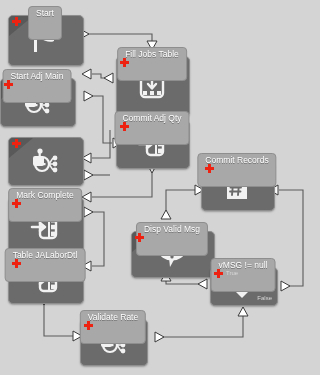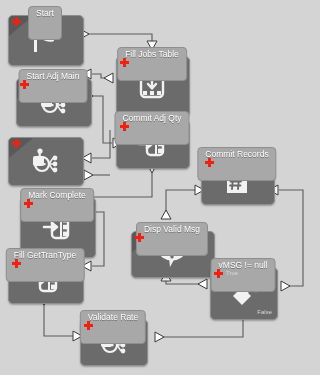--- a/index.html
+++ b/index.html
@@ -161,21 +161,21 @@
           <rect x="4" y="3" width="22" height="22" rx="4" fill="none" stroke="#f2f2f2" stroke-width="2.4"></rect>
           <path d="M15,6 L15,15 M11,12 L15,16.5 L19,12" stroke="#f2f2f2" stroke-width="2.4" fill="none" stroke-linecap="round" stroke-linejoin="round"></path>
           <rect x="6" y="19" width="4" height="4" fill="#f2f2f2"></rect>
           <rect x="13" y="19" width="4" height="4" fill="#f2f2f2"></rect>
           <rect x="20" y="19" width="4" height="4" fill="#f2f2f2"></rect>
         </svg>
     </div>
     <div class="node-title">Fill Jobs Table</div>
   </div>
 
-  <div class="node" style="left:16px;top:69px;width:74px;height:56px;">
+  <div class="node" style="left:0;top:69px;width:74px;height:56px;">
     <div class="node-body"></div>
     <div class="plus"></div>
     <div class="glyph">
       <svg width="34" height="28" viewBox="0 0 34 28">
           <circle cx="12" cy="4" r="2.6" fill="#f2f2f2"></circle>
           <rect x="10.6" y="6" width="2.2" height="4" fill="#f2f2f2"></rect>
           <rect x="5" y="9" width="11" height="10" rx="2" fill="#f2f2f2"></rect>
           <circle cx="14" cy="17" r="7" fill="none" stroke="#f2f2f2" stroke-width="2.2"></circle>
           <rect x="10.5" y="16" width="7" height="2.2" fill="#f2f2f2"></rect>
           <circle cx="27" cy="11" r="2.4" fill="#f2f2f2"></circle>
@@ -214,34 +214,34 @@
           <circle cx="14" cy="17" r="7" fill="none" stroke="#f2f2f2" stroke-width="2.2"></circle>
           <rect x="10.5" y="16" width="7" height="2.2" fill="#f2f2f2"></rect>
           <circle cx="27" cy="11" r="2.4" fill="#f2f2f2"></circle>
           <circle cx="27" cy="17" r="2.4" fill="#f2f2f2"></circle>
           <circle cx="27" cy="23" r="2.4" fill="#f2f2f2"></circle>
           <path d="M21,17 L25,11 M21,17 L25,17 M21,17 L25,23" stroke="#f2f2f2" stroke-width="1.4" fill="none"></path>
         </svg>
     </div>
   </div>
 
-  <div class="node" style="left:201px;top:147px;width:72px;height:56px;">
+  <div class="node" style="left:201px;top:153px;width:72px;height:56px;">
     <div class="node-body"></div>
     <div class="plus"></div>
     <div class="glyph">
       <svg width="28" height="30" viewBox="0 0 28 30">
           <path d="M4,2 L17,2 L24,9 L24,28 L4,28 Z" fill="#f2f2f2"></path>
           <path d="M17,2 L17,9 L24,9 Z" fill="#8a8a8a"></path>
           <path d="M10,13 L9,24 M16,13 L15,24 M7.5,16.5 L18,16.5 M7,20.5 L17.5,20.5" stroke="#6b6b6b" stroke-width="1.9" fill="none" stroke-linecap="round"></path>
         </svg>
     </div>
     <div class="node-title">Commit Records</div>
   </div>
 
-  <div class="node" style="left:8px;top:188px;width:74px;height:68px;margin-left:12px;">
+  <div class="node" style="left:8px;top:188px;width:74px;height:68px;">
     <div class="node-body"></div>
     <div class="plus"></div>
     <div class="glyph">
       <svg width="30" height="28" viewBox="0 0 30 28">
           <rect x="10" y="3" width="16" height="22" rx="3.5" fill="none" stroke="#f2f2f2" stroke-width="2.4"></rect>
           <path d="M19,14 L19,3 M19,14 L19,25" stroke="#f2f2f2" stroke-width="2"></path>
           <rect x="21" y="5" width="4" height="4.5" fill="#f2f2f2"></rect>
           <rect x="21" y="11.8" width="4" height="4.5" fill="#f2f2f2"></rect>
           <rect x="21" y="18.6" width="4" height="4.5" fill="#f2f2f2"></rect>
           <path d="M2,14 L14,14 M10,10 L15,14 L10,18" stroke="#f2f2f2" stroke-width="2.6" fill="none" stroke-linecap="round" stroke-linejoin="round"></path>
@@ -270,24 +270,24 @@
     <div class="glyph">
       <svg width="30" height="28" viewBox="0 0 30 28">
           <rect x="10" y="3" width="16" height="22" rx="3.5" fill="none" stroke="#f2f2f2" stroke-width="2.4"></rect>
           <path d="M19,14 L19,3 M19,14 L19,25" stroke="#f2f2f2" stroke-width="2"></path>
           <rect x="21" y="5" width="4" height="4.5" fill="#f2f2f2"></rect>
           <rect x="21" y="11.8" width="4" height="4.5" fill="#f2f2f2"></rect>
           <rect x="21" y="18.6" width="4" height="4.5" fill="#f2f2f2"></rect>
           <path d="M2,14 L14,14 M10,10 L15,14 L10,18" stroke="#f2f2f2" stroke-width="2.6" fill="none" stroke-linecap="round" stroke-linejoin="round"></path>
         </svg>
     </div>
-    <div class="node-title">Fill GetTranType</div>
-  </div>
-
-  <div class="node" style="left:210px;top:258px;width:66px;height:60px;">
+    <div class="node-title">Table JALaborDtl</div>
+  </div>
+
+  <div class="node" style="left:210px;top:258px;width:66px;height:46px;">
     <div class="node-body"></div>
     <div class="plus"></div>
     <div class="glyph">
       <svg width="34" height="30" viewBox="0 0 34 30">
           <path d="M22,5 L30,5 L30,13" stroke="#f2f2f2" stroke-width="2.6" fill="none" stroke-linecap="round" stroke-linejoin="round"></path>
           <path d="M29,6 L17,18" stroke="#f2f2f2" stroke-width="2.6" stroke-linecap="round"></path>
           <path d="M16,9 L25,18 L16,27 L7,18 Z" fill="#f2f2f2"></path>
         </svg>
     </div>
     <div class="branch-label branch-true">True</div>

